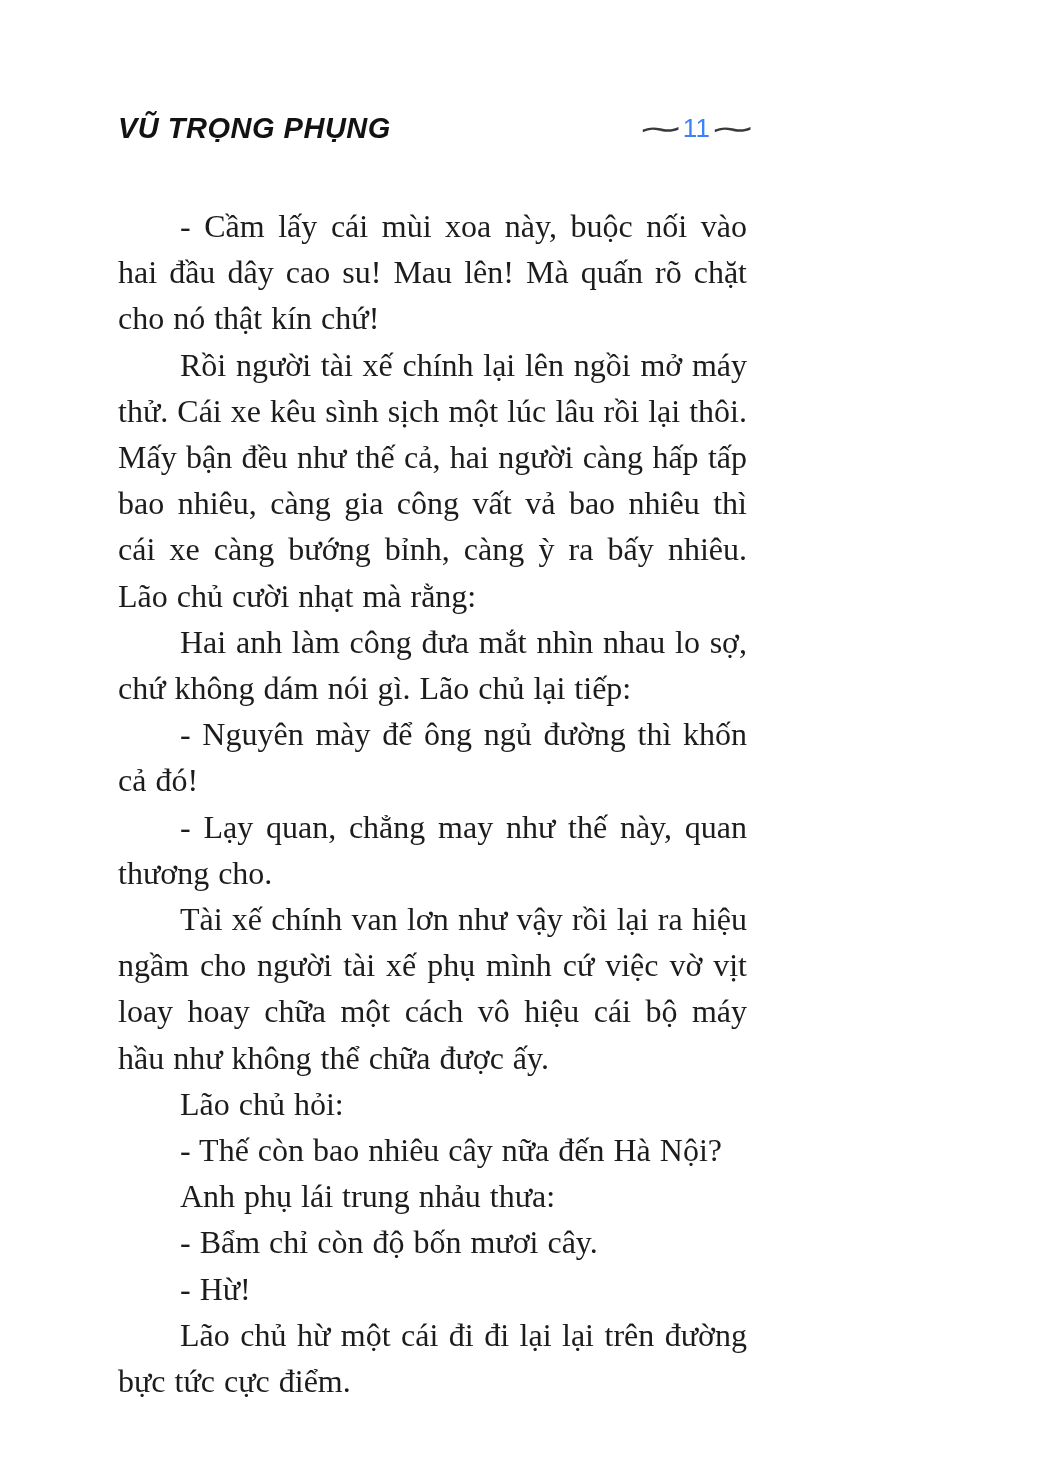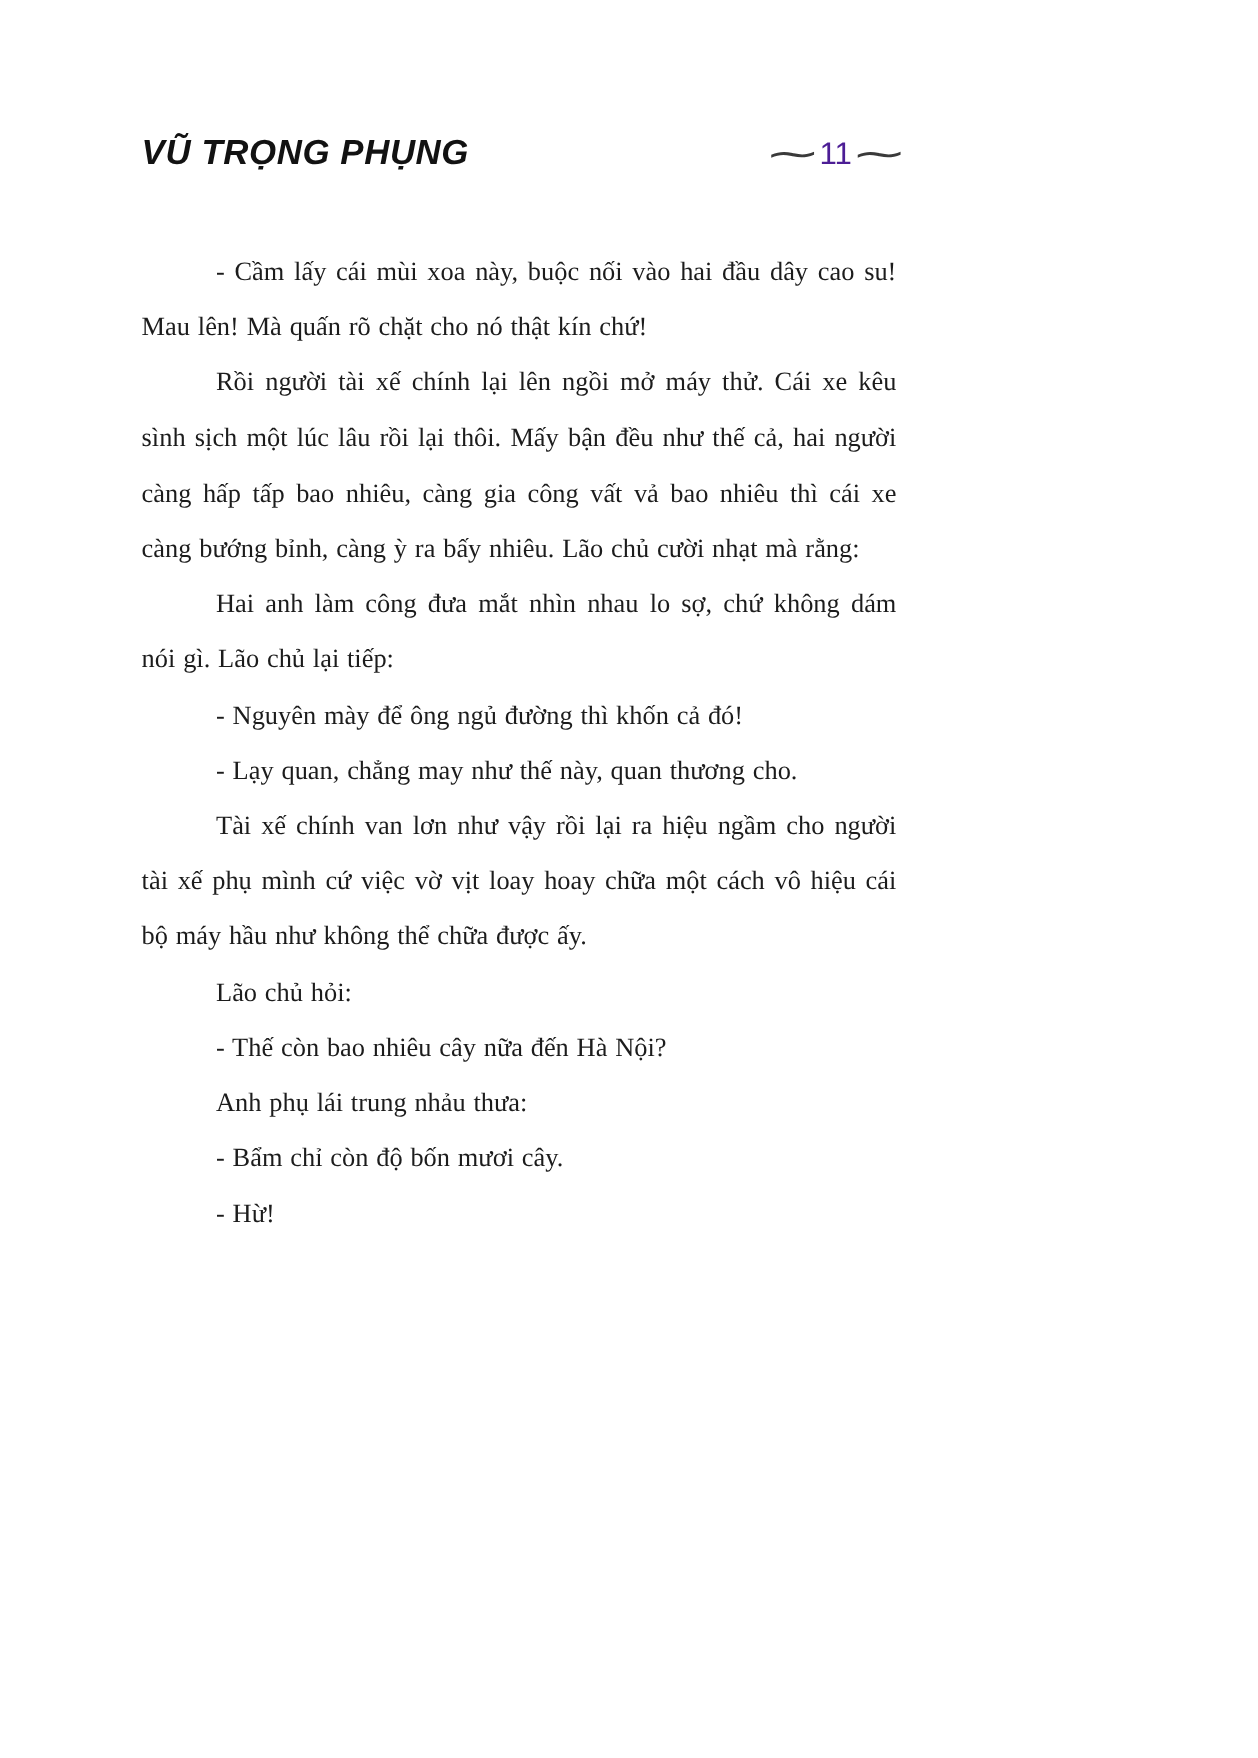--- a/index.html
+++ b/index.html
@@ -45,26 +45,26 @@
   .ornament {
     display: inline-block;
     font-size: 30px;
     line-height: 1;
     transform: scaleX(1.9);
     color: #3a3a3a;
   }
   .page-number {
     font-family: "Liberation Sans", sans-serif;
     font-size: 26px;
-    color: #4c1d95;
+    color: #3b82f6;
     margin: 0 6px;
   }
   .page-body p {
     margin: 0;
-    font-size: 22px;
+    font-size: 32px;
     line-height: 46.2px;
     text-align: justify;
     text-indent: 62px;
     word-spacing: 1px;
     color: #1c1c1c;
   }
 </style>
 </head>
 <body>
 
@@ -83,14 +83,15 @@
       <p>Rồi người tài xế chính lại lên ngồi mở máy thử. Cái xe kêu sình sịch một lúc lâu rồi lại thôi. Mấy bận đều như thế cả, hai người càng hấp tấp bao nhiêu, càng gia công vất vả bao nhiêu thì cái xe càng bướng bỉnh, càng ỳ ra bấy nhiêu. Lão chủ cười nhạt mà rằng:</p>
       <p>Hai anh làm công đưa mắt nhìn nhau lo sợ, chứ không dám nói gì. Lão chủ lại tiếp:</p>
       <p>- Nguyên mày để ông ngủ đường thì khốn cả đó!</p>
       <p>- Lạy quan, chẳng may như thế này, quan thương cho.</p>
       <p>Tài xế chính van lơn như vậy rồi lại ra hiệu ngầm cho người tài xế phụ mình cứ việc vờ vịt loay hoay chữa một cách vô hiệu cái bộ máy hầu như không thể chữa được ấy.</p>
       <p>Lão chủ hỏi:</p>
       <p>- Thế còn bao nhiêu cây nữa đến Hà Nội?</p>
       <p>Anh phụ lái trung nhảu thưa:</p>
       <p>- Bẩm chỉ còn độ bốn mươi cây.</p>
       <p>- Hừ!</p>
+      <p>Lão chủ hừ một cái đi đi lại lại trên đường bực tức cực điểm.</p>
     </main>
 </div>
 
 </body></html>

